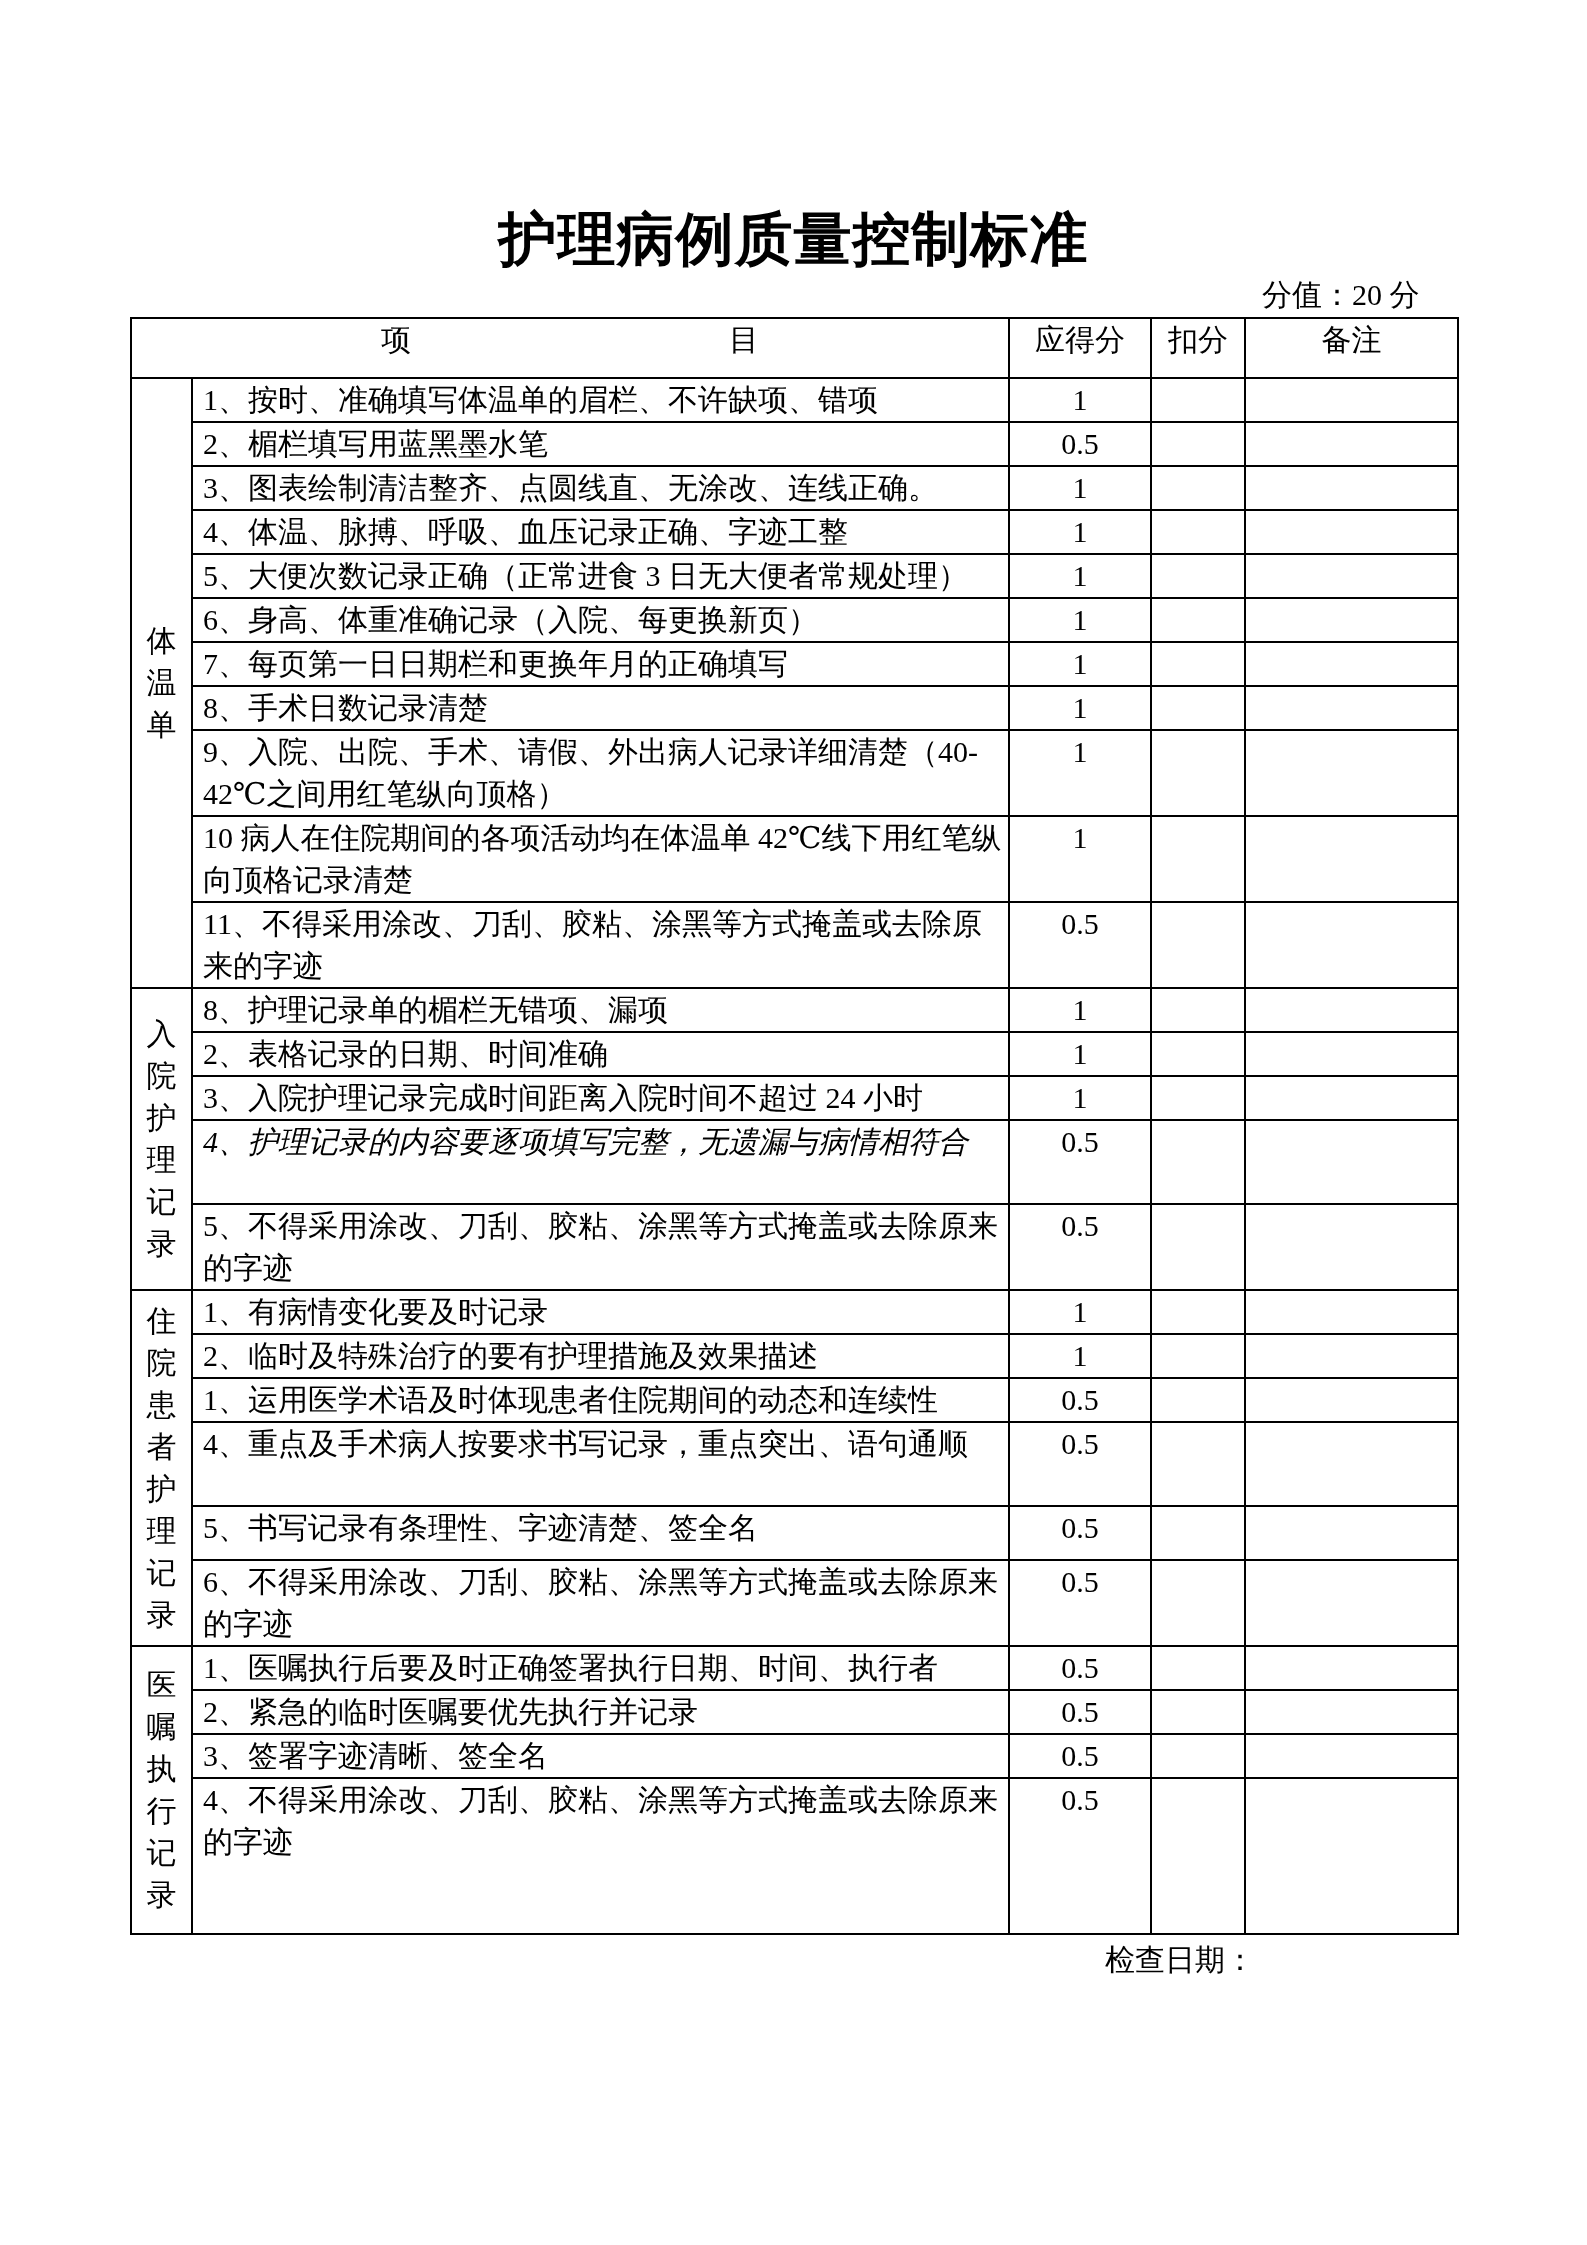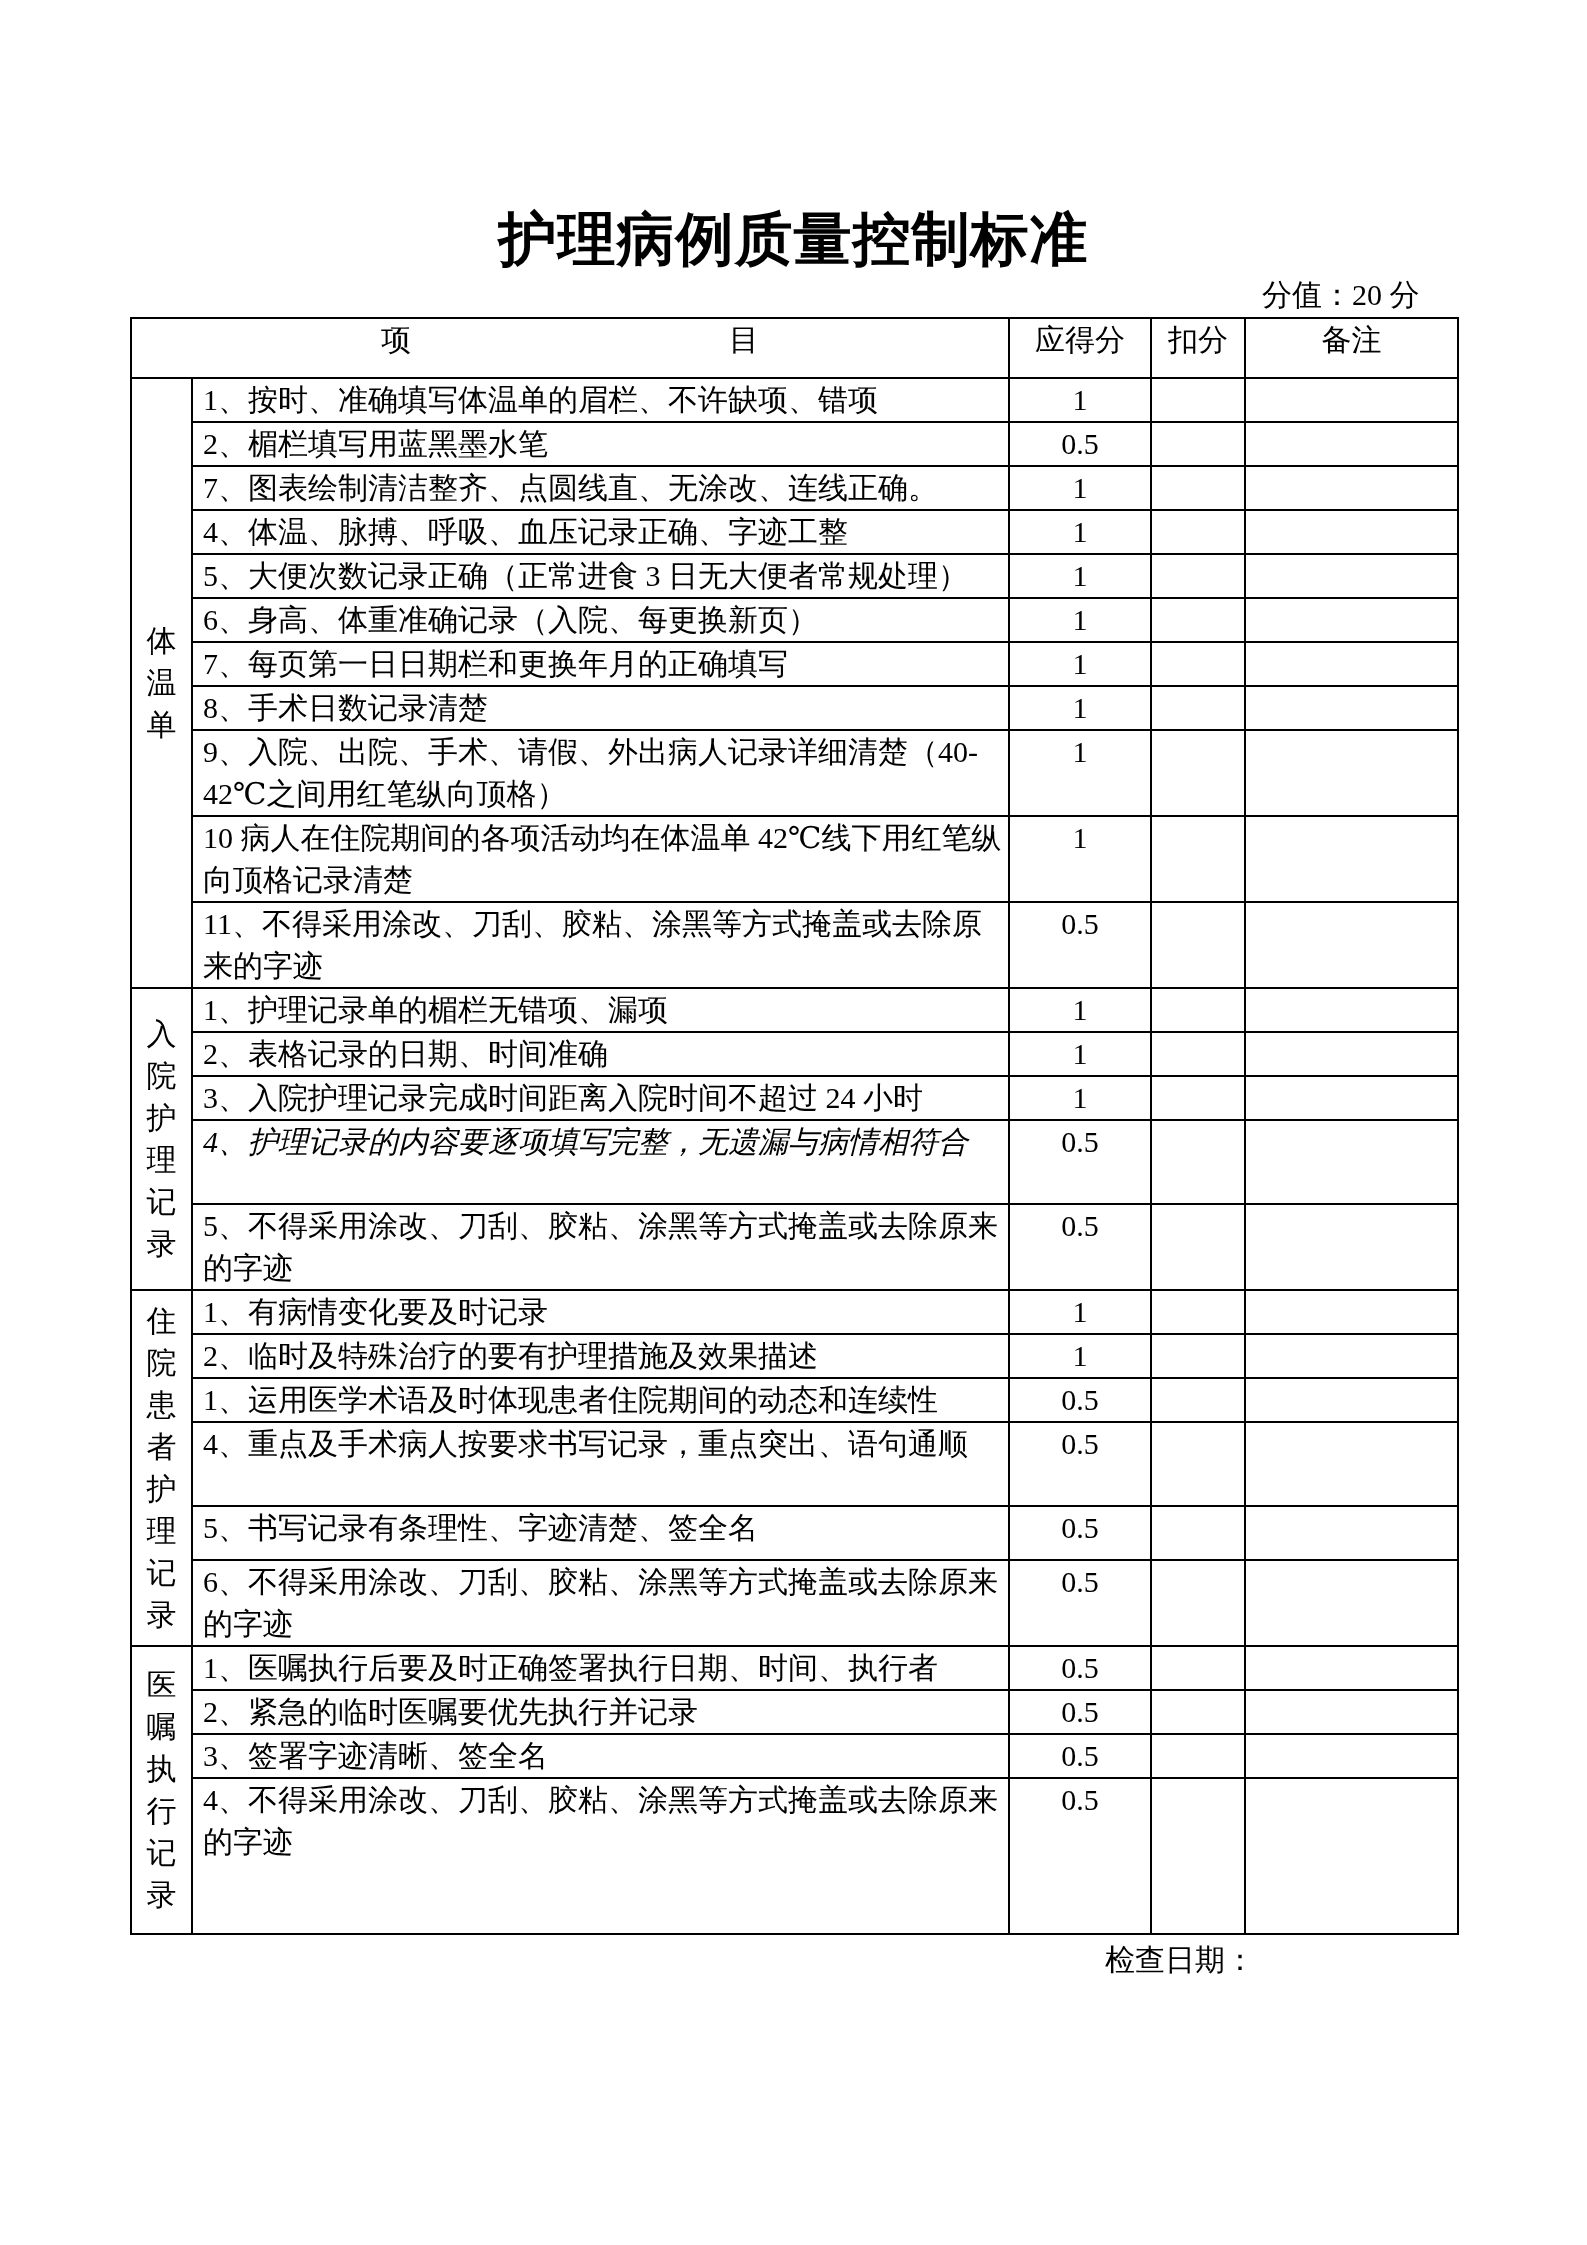--- a/index.html
+++ b/index.html
@@ -57,21 +57,21 @@
         <td></td>
         <td></td>
       </tr>
       <tr>
         <td class="item" style="height: 41px;">2、楣栏填写用蓝黑墨水笔</td>
         <td class="sc">0.5</td>
         <td></td>
         <td></td>
       </tr>
       <tr>
-        <td class="item" style="height: 41px;">7、图表绘制清洁整齐、点圆线直、无涂改、连线正确。</td>
+        <td class="item" style="height: 41px;">3、图表绘制清洁整齐、点圆线直、无涂改、连线正确。</td>
         <td class="sc">1</td>
         <td></td>
         <td></td>
       </tr>
       <tr>
         <td class="item" style="height: 41px;">4、体温、脉搏、呼吸、血压记录正确、字迹工整</td>
         <td class="sc">1</td>
         <td></td>
         <td></td>
       </tr>
@@ -112,21 +112,21 @@
         <td></td>
       </tr>
       <tr>
         <td class="item" style="height: 82px;">11、不得采用涂改、刀刮、胶粘、涂黑等方式掩盖或去除原来的字迹</td>
         <td class="sc">0.5</td>
         <td></td>
         <td></td>
       </tr>
       <tr>
         <td class="cat" rowspan="5"><span class="cat-label">入院护理记录</span></td>
-        <td class="item" style="height: 41px;">1、护理记录单的楣栏无错项、漏项</td>
+        <td class="item" style="height: 41px;">8、护理记录单的楣栏无错项、漏项</td>
         <td class="sc">1</td>
         <td></td>
         <td></td>
       </tr>
       <tr>
         <td class="item" style="height: 41px;">2、表格记录的日期、时间准确</td>
         <td class="sc">1</td>
         <td></td>
         <td></td>
       </tr>

